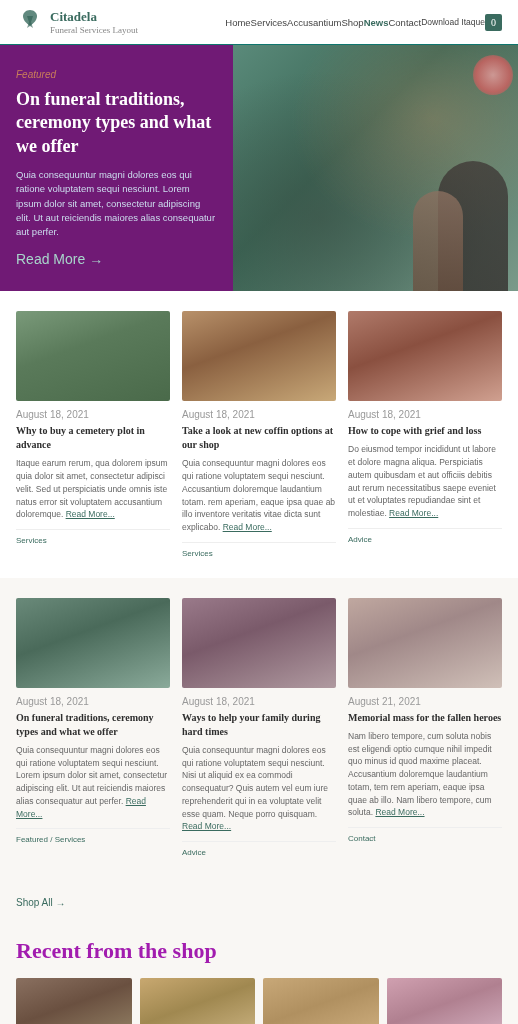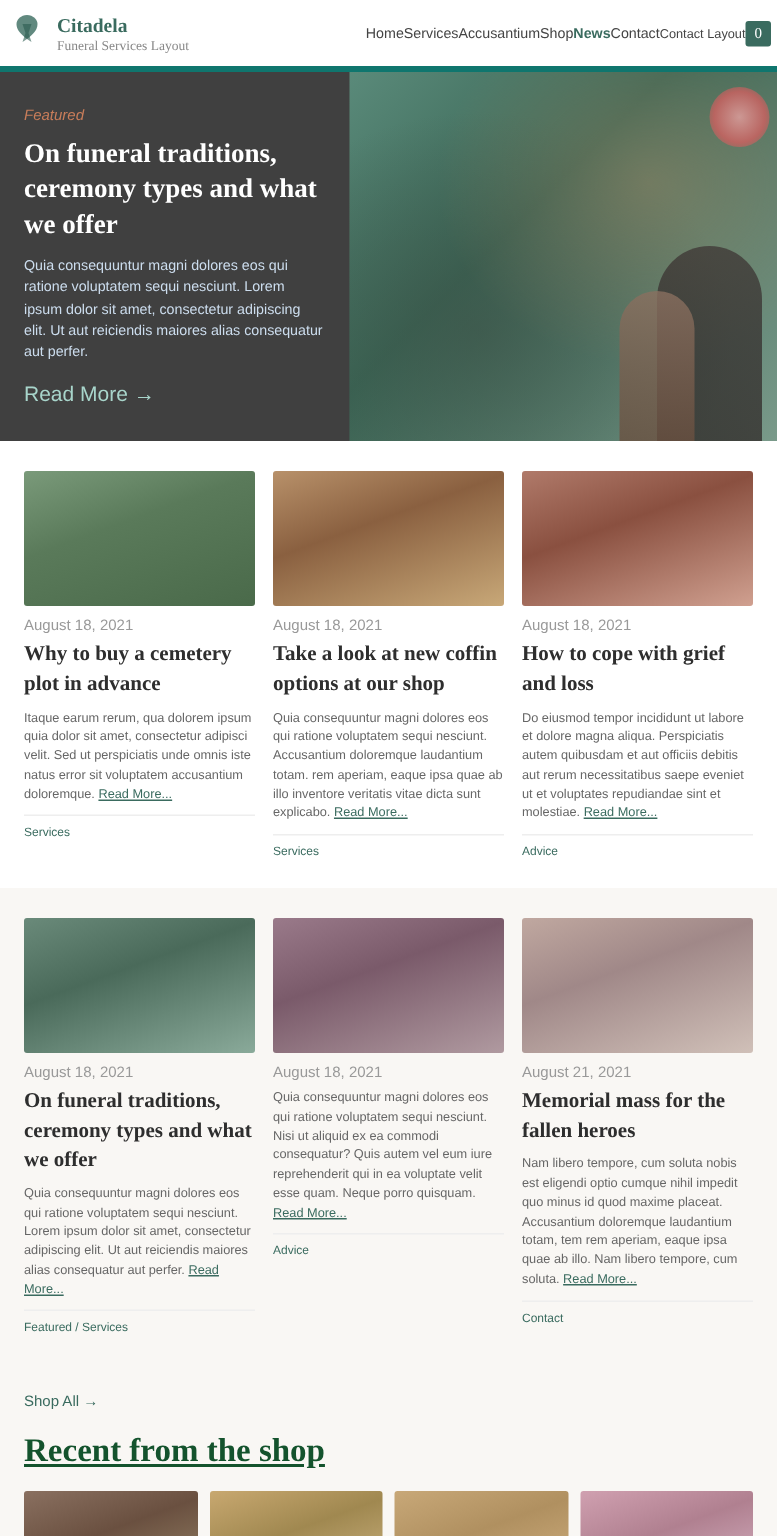--- a/index.html
+++ b/index.html
@@ -4,35 +4,35 @@
   <style>
     * { box-sizing: border-box; margin: 0; padding: 0; }
     body { font-family: Georgia, 'Times New Roman', serif; font-size: 13px; color: #333; background: #f9f7f4; width: 518px; }
 
     
     nav {
       background: #fff;
       display: flex;
       align-items: center;
       justify-content: space-between;
-      padding: 8px 4px;
-      border-bottom: 4px solid #0f766e;
+      padding: 8px 16px;
+      border-bottom: 1px solid #0f766e;
     }
     .logo-area { display: flex; align-items: center; gap: 6px; }
     .logo-icon { width: 28px; height: 28px; }
     .logo-text { font-size: 13px; color: #3a6b5f; font-weight: bold; line-height: 1.2; }
     .logo-sub { font-size: 9px; color: #888; font-weight: normal; display: block; }
     .nav-links { display: flex; align-items: center; }
     .nav-links a { font-size: 9.5px; color: #444; text-decoration: none; font-family: Arial, sans-serif; }
     .nav-links a.active { color: #3a6b5f; font-weight: bold; }
     .nav-cart { background: #3a6b5f; color: #fff; padding: 3px 6px; font-size: 10px; border-radius: 2px; }
 
     
     .hero {
-      background: #404040;
+      background: #701a75;
       display: flex;
       min-height: 160px;
       position: relative;
       overflow: hidden;
     }
     .hero-text {
       padding: 24px 16px;
       flex: 0 0 45%;
       color: #fff;
       display: flex;
@@ -92,33 +92,33 @@
     .section { background: #fff; padding: 20px 16px; }
     .blog-grid { display: grid; grid-template-columns: repeat(3, 1fr); gap: 12px; }
     .blog-card { display: flex; flex-direction: column; }
     .blog-img-placeholder {
       width: 100%;
       height: 90px;
       border-radius: 2px;
       margin-bottom: 8px;
     }
     .blog-date { font-size: 10px; color: #999; font-family: Arial, sans-serif; margin-bottom: 4px; }
-    .blog-title { font-size: 14px; color: #2e2e2e; line-height: 1.4; margin-bottom: 5px; font-weight: bold; }
+    .blog-title { font-size: 10px; color: #2e2e2e; line-height: 1.4; margin-bottom: 5px; font-weight: bold; }
     .blog-excerpt { font-size: 8.5px; color: #666; line-height: 1.5; font-family: Arial, sans-serif; margin-bottom: 8px; }
     .blog-tag { font-size: 8px; color: #888; font-family: Arial, sans-serif; border-top: 1px solid #eee; padding-top: 6px; }
     .blog-tag span { color: #3a6b5f; }
 
     
     .section-alt { background: #f9f7f4; padding: 20px 16px; }
 
     
     .shop-section { background: #f9f7f4; padding: 20px 16px; }
-    .shop-header { display: flex; align-items: flex-start; gap: 8px; margin-bottom: 14px; }
+    .shop-header { display: flex; align-items: flex-start; gap: 8px; margin-bottom: 30px; }
     .shop-all-link { font-size: 10px; color: #3a6b5f; font-family: Arial, sans-serif; text-decoration: none; }
-    .shop-recent-title { font-size: 22px; color: #14532d; font-weight: bold; text-decoration: underline; }
+    .shop-recent-title { font-size: 22px; color: #a21caf; font-weight: bold; }
     .shop-grid { display: grid; grid-template-columns: repeat(4, 1fr); gap: 8px; }
     .shop-card { display: flex; flex-direction: column; }
     .shop-img-placeholder {
       width: 100%;
       height: 75px;
       border-radius: 2px;
       margin-bottom: 6px;
     }
 
     
@@ -147,21 +147,21 @@
       <span class="logo-sub">Funeral Services Layout</span>
     </div>
   </div>
   <div class="nav-links">
     <a href="#">Home</a>
     <a href="#">Services</a>
     <a href="#">Accusantium</a>
     <a href="#">Shop</a>
     <a href="#" class="active">News</a>
     <a href="#">Contact</a>
-    <a href="#" style="font-size:8.5px;">Contact Layout</a>
+    <a href="#" style="font-size:8.5px;">Download Itaque</a>
     <span class="nav-cart">0</span>
   </div>
 </nav>
 
 <div class="hero">
   <div class="hero-text">
     <span class="hero-featured-label">Featured</span>
     <h1 class="hero-title">On funeral traditions, ceremony types and what we offer</h1>
     <p class="hero-desc">Quia consequuntur magni dolores eos qui ratione voluptatem sequi nesciunt. Lorem ipsum dolor sit amet, consectetur adipiscing elit. Ut aut reiciendis maiores alias consequatur aut perfer.</p>
     <a href="#" class="hero-read-more">Read More →</a>
@@ -210,20 +210,21 @@
       <div class="blog-img-placeholder img-funeral2"></div>
       <span class="blog-date">August 18, 2021</span>
       <h3 class="blog-title">On funeral traditions, ceremony types and what we offer</h3>
       <p class="blog-excerpt">Quia consequuntur magni dolores eos qui ratione voluptatem sequi nesciunt. Lorem ipsum dolor sit amet, consectetur adipiscing elit. Ut aut reiciendis maiores alias consequatur aut perfer. <a href="#" style="color:#3a6b5f;">Read More...</a></p>
       <div class="blog-tag"><span>Featured / Services</span></div>
     </div>
 
     <div class="blog-card">
       <div class="blog-img-placeholder img-family"></div>
       <span class="blog-date">August 18, 2021</span>
+      <h3 class="blog-title">Ways to help your family during hard times</h3>
       <p class="blog-excerpt">Quia consequuntur magni dolores eos qui ratione voluptatem sequi nesciunt. Nisi ut aliquid ex ea commodi consequatur? Quis autem vel eum iure reprehenderit qui in ea voluptate velit esse quam. Neque porro quisquam. <a href="#" style="color:#3a6b5f;">Read More...</a></p>
       <div class="blog-tag"><span>Advice</span></div>
     </div>
 
     <div class="blog-card">
       <div class="blog-img-placeholder img-memorial"></div>
       <span class="blog-date">August 21, 2021</span>
       <h3 class="blog-title">Memorial mass for the fallen heroes</h3>
       <p class="blog-excerpt">Nam libero tempore, cum soluta nobis est eligendi optio cumque nihil impedit quo minus id quod maxime placeat. Accusantium doloremque laudantium totam, tem rem aperiam, eaque ipsa quae ab illo. Nam libero tempore, cum soluta. <a href="#" style="color:#3a6b5f;">Read More...</a></p>
       <div class="blog-tag"><span>Contact</span></div>

